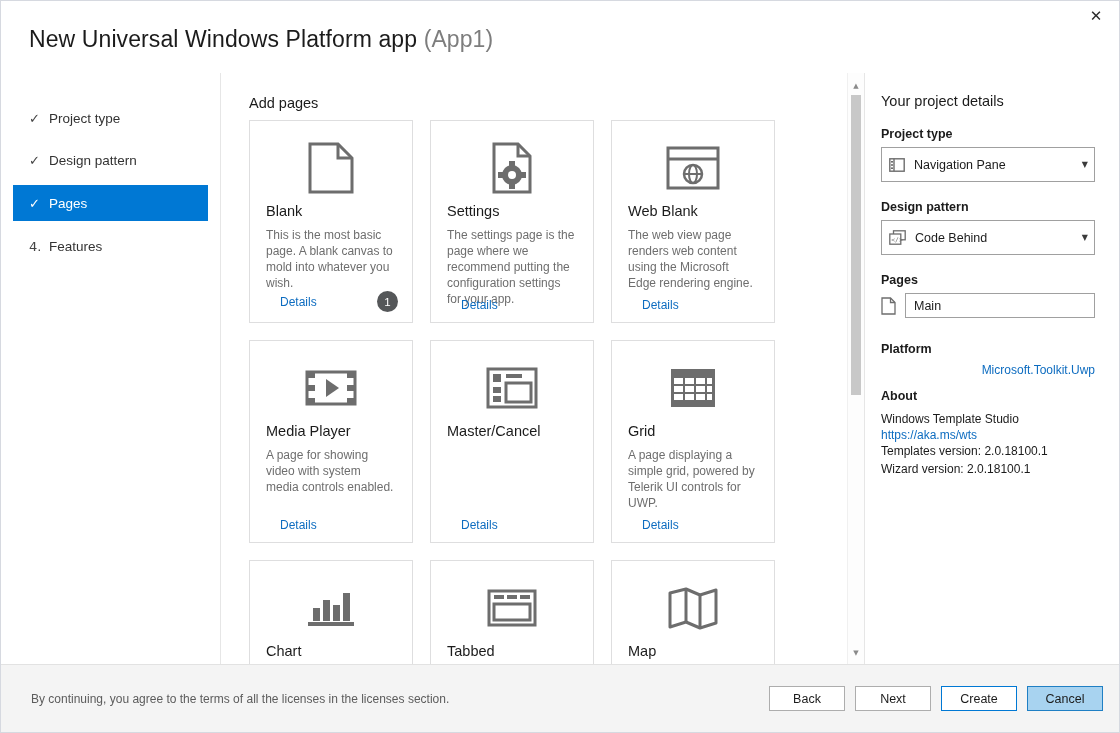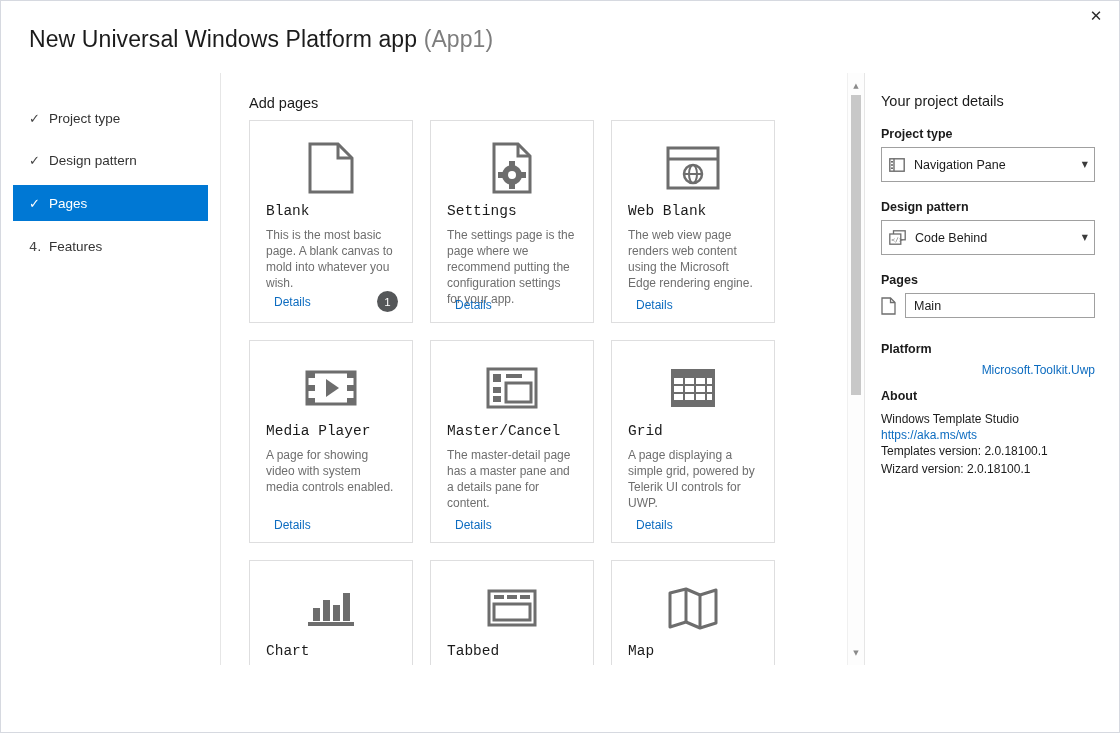--- a/index.html
+++ b/index.html
@@ -149,30 +149,29 @@
     display: flex;
     align-items: center;
     justify-content: center;
     margin-bottom: 2px;
   }
   .card-title {
     font-size: 14.5px;
     color: #1b1b1b;
     margin-bottom: 7px;
     line-height: 1.2;
-    font-family: Liberation Mono, monospace;
   }
   .card-desc {
     font-size: 12px;
     color: #6e6e6e;
     line-height: 16px;
   }
   .card-footer {
     position: absolute;
-    left: 24px;
+    left: 30px;
     right: 14px;
     bottom: 10px;
     display: flex;
     align-items: center;
     justify-content: space-between;
   }
   .details-link {
     font-size: 12px;
     color: #0d6cc0;
     cursor: pointer;
@@ -474,21 +473,20 @@
                 <g fill="#6d6d6d">
                   <rect x="8" y="8" width="8" height="8"></rect>
                   <rect x="8" y="21" width="8" height="6"></rect>
                   <rect x="8" y="30" width="8" height="6"></rect>
                   <rect x="21" y="8" width="16" height="4"></rect>
                 </g>
                 <rect x="21" y="17" width="25" height="19" fill="none" stroke="#6d6d6d" stroke-width="3"></rect>
               </svg>
             </div>
             <div class="card-title">Master/Cancel</div>
-            <div class="card-desc">The master-detail page has a master pane and a details pane for content.</div>
             <div class="card-footer">
               <span class="details-link">Details</span>
             </div>
           </div>
 
           <div class="card">
             <div class="card-icon">
               <svg width="50" height="44" viewBox="0 0 50 44">
                 <rect x="3" y="3" width="44" height="38" fill="#6d6d6d"></rect>
                 <g fill="#ffffff">
@@ -617,14 +615,23 @@
 
       <div class="rp-section-title">About</div>
       <div class="rp-text">Windows Template Studio</div>
       <span class="rp-link">https://aka.ms/wts</span>
       <div class="rp-text">Templates version: 2.0.18100.1</div>
       <div class="rp-text">Wizard version: 2.0.18100.1</div>
     </div>
 
   </div>
 
+  <div class="footer">
+    <div class="footer-note">By continuing, you agree to the terms of all the licenses in the licenses section.</div>
+    <div class="footer-buttons">
+      <div class="btn">Back</div>
+      <div class="btn">Next</div>
+      <div class="btn accent-outline">Create</div>
+      <div class="btn highlight">Cancel</div>
+    </div>
+  </div>
 
 </div>
 
 </body></html>

